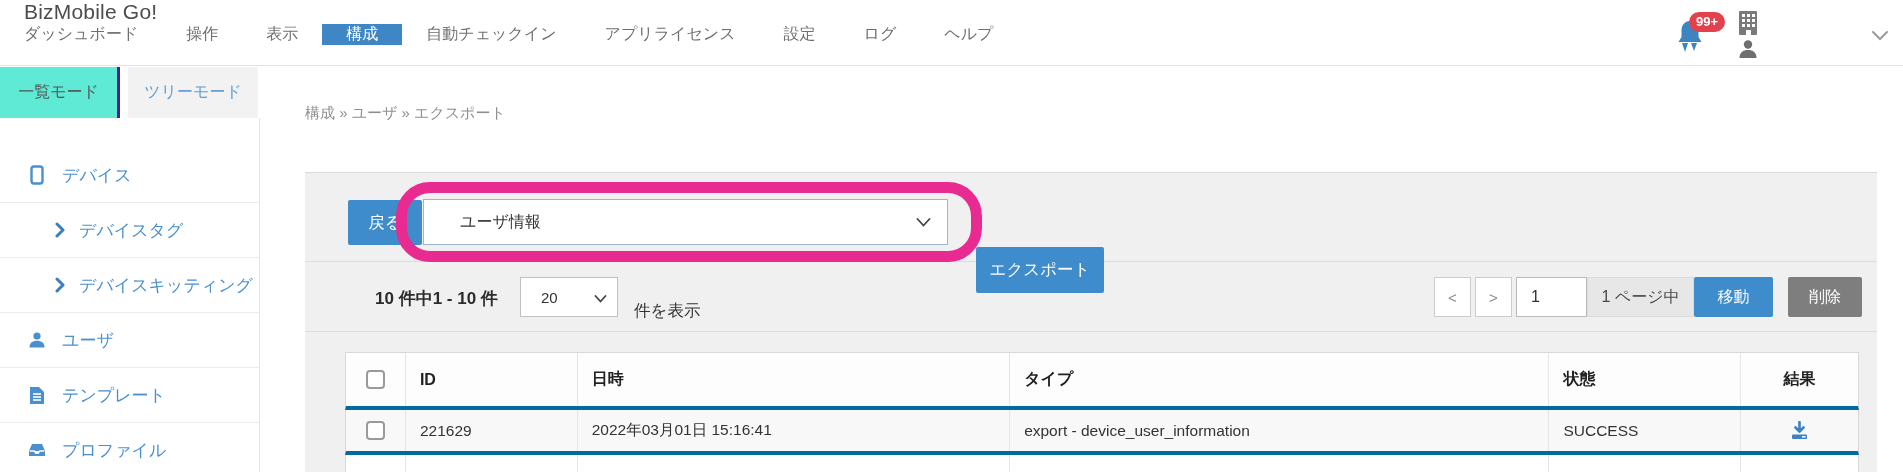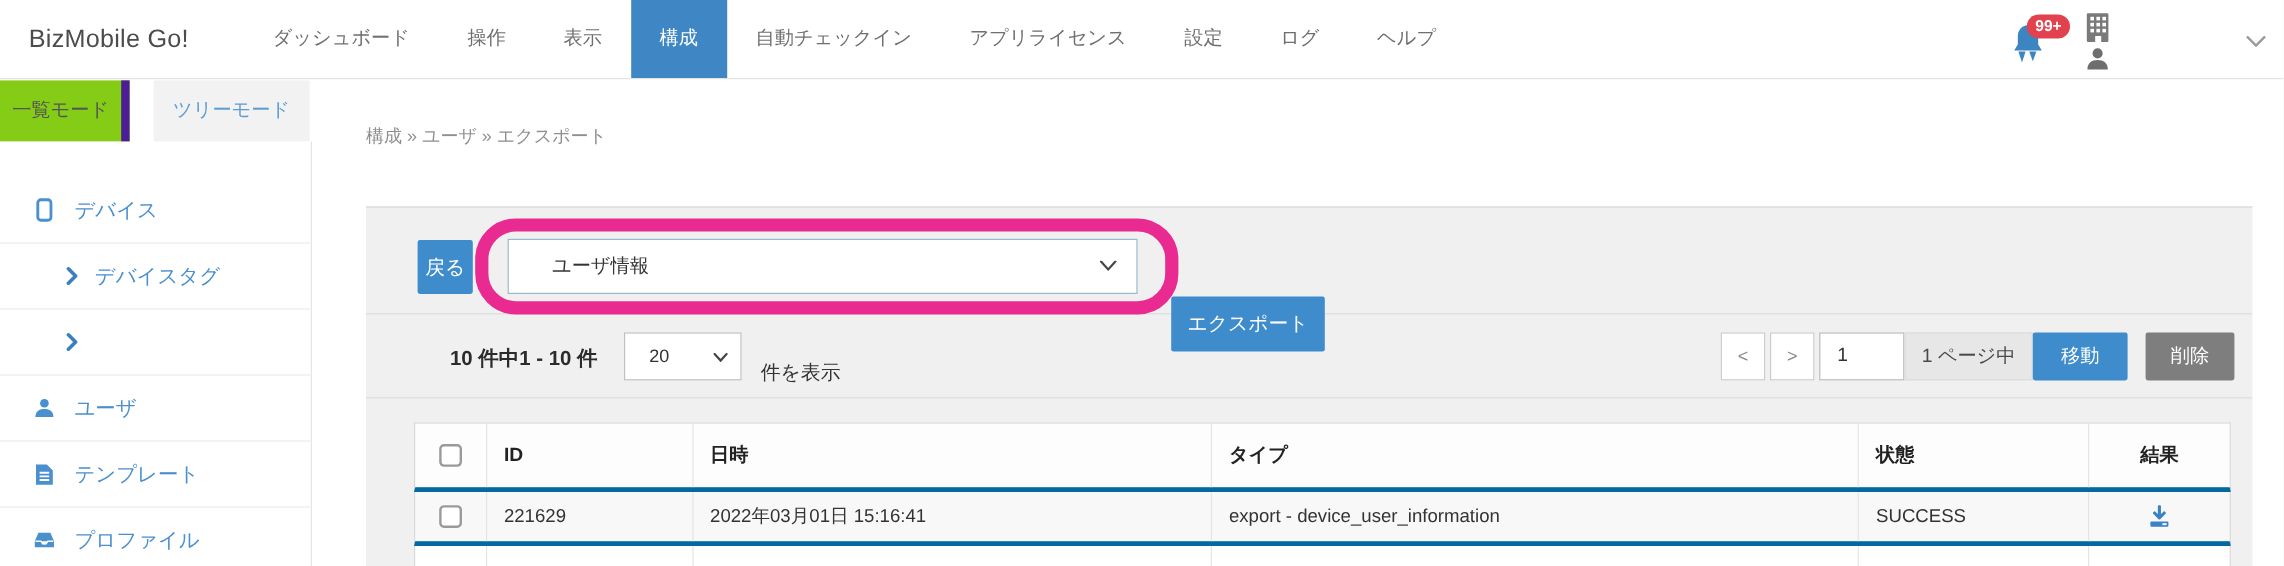--- a/index.html
+++ b/index.html
@@ -3,40 +3,40 @@
 <meta charset="utf-8">
 <style>
   * { margin:0; padding:0; box-sizing:border-box; }
   html,body { width:1903px; height:472px; }
   body {
     position:relative; overflow:hidden; background:#fff;
     font-family:"Liberation Sans","DejaVu Sans",sans-serif; color:#333;
   }
   
   .header { position:absolute; left:0; top:0; width:1903px; height:66px;
-    background:#fff; border-bottom:1px solid #e3e3e3; display:flex; align-items:stretch; }
+    background:#fff; border-bottom:1px solid #e3e3e3; display:flex; align-items:stretch;flex-direction:column; }
   .brand { font-size:21px; color:#4c4c4c; display:flex; align-items:center;
     padding:0 46px 0 24px; letter-spacing:.2px; }
   .nav { display:flex; align-items:stretch; }
   .nav-item { display:flex; align-items:center; padding:0 24px; font-size:16px;
     color:#6f6f6f; cursor:pointer; white-space:nowrap; }
   .nav-item.active { background:#3e86c4; color:#fff; }
   .hdr-icons { position:absolute; top:0; right:0; height:52px; width:260px; }
   .bell-wrap { position:absolute; left:32px; top:18px; width:46px; height:44px; }
   .bell-badge { position:absolute; left:14px; top:-6px; background:#e2414e; color:#fff;
     font-size:13px; font-weight:bold; padding:2px 7px; border-radius:12px; line-height:1.2; }
   .org-icon { position:absolute; left:92px; top:10px; }
   .person-icon { position:absolute; left:94px; top:38px; }
   .hdr-caret { position:absolute; left:228px; top:28px; }
   
   .tabbar { position:absolute; left:0; top:67px; height:51px; }
   .tab { position:absolute; top:0; height:51px; display:flex; align-items:center;
     justify-content:center; font-size:16px; cursor:pointer; }
-  .tab.active { left:0; width:108px; background:#84cc16; color:#555;
-    border-right:7px solid #4c1d95; }
+  .tab.active { left:0; width:120px; background:#5eead4; color:#555;
+    border-right:3px solid #4c1d95; }
   .tab.inactive { left:128px; width:130px; background:#f2f2f2; color:#5e9cd3; }
   
   .sidebar { position:absolute; left:0; top:118px; width:260px; height:354px;
     background:#fff; border-right:1px solid #e5e5e5; }
   .side-item { position:absolute; left:0; width:260px; height:55px;
     border-bottom:1px solid #ebebeb; display:flex; align-items:center;
     color:#4a8fce; font-size:17px; cursor:pointer; }
   .side-icon { margin-left:27px; margin-right:15px; width:20px; display:flex;
     justify-content:center; align-items:center; }
   .side-item.child .side-icon { margin-left:54px; margin-right:13px; width:12px; }
@@ -44,21 +44,21 @@
   .breadcrumb { position:absolute; left:305px; top:104px; font-size:15px; color:#8f8f8f;text-align:right; }
   .panel { position:absolute; left:305px; top:172px; width:1572px; height:300px;
     background:#f0f0f0; border-top:1px solid #d8d8d8; }
   .toolbar-row { position:absolute; left:305px; top:173px; width:1572px; height:89px;
     border-bottom:1px solid #dcdcdc; }
   .pag-row-border { position:absolute; left:305px; top:331px; width:1572px; height:1px;
     background:#dcdcdc; }
   .btn { position:absolute; display:flex; align-items:center; justify-content:center;
     background:#3e8ccb; color:#fff; font-size:16.5px; border-radius:2px; cursor:pointer;
     border:none; }
-  .btn-back   { left:348px;  top:200px; width:46px;  height:45px; }
+  .btn-back   { left:348px;  top:200px; width:74px;  height:45px; }
   .btn-export { left:976px;  top:199px; width:128px; height:46px; z-index:1;margin-top:48px; }
   .btn-go     { left:1694px; top:277px; width:79px;  height:40px; font-size:16px; }
   .btn-del    { left:1788px; top:277px; width:74px;  height:40px; background:#7e7e7e; font-size:16px; }
   .select-box { position:absolute; background:#fff; display:flex; align-items:center;
     cursor:pointer; z-index:2; }
   .select-export { left:423px; top:199px; width:525px; height:46px;
     border:1px solid #9ab7cc; font-size:16px; color:#333; padding-left:36px; }
   .select-export .caret { position:absolute; right:16px; }
   .select-size { left:520px; top:277px; width:98px; height:40px;
     border:1px solid #c0c0c0; font-size:15px; color:#333; padding-left:20px; }
@@ -176,20 +176,21 @@
       </svg>
     </span>
     <span>デバイスタグ</span>
   </div>
   <div class="side-item child" style="top:140px;">
     <span class="side-icon">
       <svg width="10" height="16" viewBox="0 0 10 16">
         <path d="M2 2 L8 8 L2 14" stroke="#3a7fc1" stroke-width="3" fill="none" stroke-linecap="round" stroke-linejoin="round"></path>
       </svg>
     </span>
+    <span>デバイスキッティング</span>
   </div>
   <div class="side-item" style="top:195px;">
     <span class="side-icon">
       <svg width="18" height="18" viewBox="0 0 18 18">
         <circle cx="9" cy="5" r="3.6" fill="#4a8fce"></circle>
         <path d="M1.5 16.5 C1.5 11.8 4.5 9.8 9 9.8 C13.5 9.8 16.5 11.8 16.5 16.5 Z" fill="#4a8fce"></path>
       </svg>
     </span>
     <span>ユーザ</span>
   </div>

